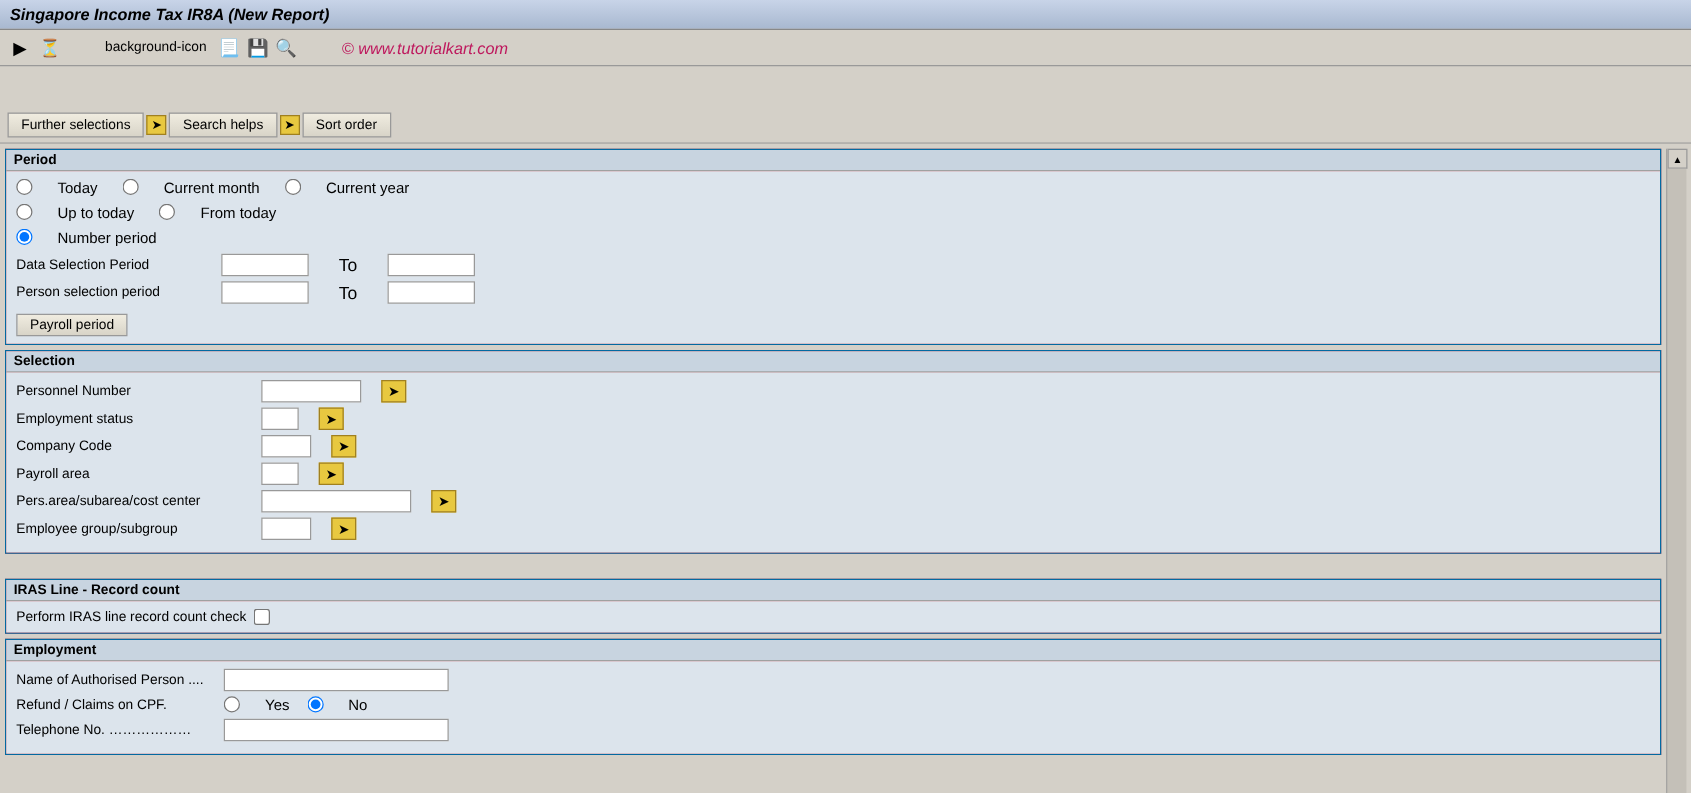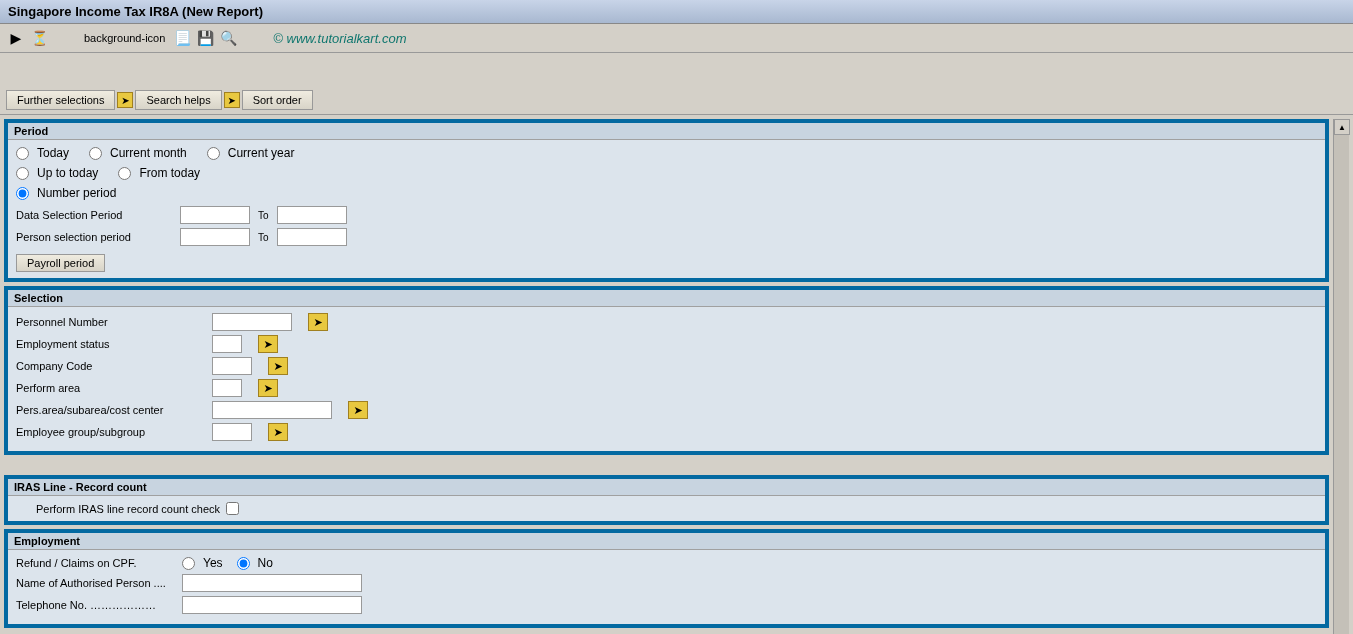--- a/index.html
+++ b/index.html
@@ -7,20 +7,21 @@
       font-family: Arial, sans-serif;
       font-size: 12px;
       background: #d4d0c8;
       color: #000;
       overflow: hidden;
     }
     .title-bar {
       background: linear-gradient(to bottom, #c8d4e8, #a8b8d0);
       padding: 4px 8px;
       font-weight: bold;
+      font-style: italic;
       font-size: 13px;
       border-bottom: 1px solid #888;
     }
     .toolbar {
       background: #d4d0c8;
       padding: 4px 6px;
       display: flex;
       align-items: center;
       gap: 4px;
       border-bottom: 1px solid #999;
@@ -28,21 +29,21 @@
     .toolbar-icon {
       width: 20px;
       height: 20px;
       display: inline-flex;
       align-items: center;
       justify-content: center;
       cursor: pointer;
       font-size: 14px;
     }
     .watermark {
-      color: #0f766e;
+      color: #be185d;
       font-size: 13px;
       font-style: italic;
       margin-left: 30px;
     }
     .nav-bar {
       background: #d4d0c8;
       padding: 4px 6px;
       display: flex;
       align-items: center;
       gap: 2px;
@@ -78,21 +79,21 @@
       display: flex;
       gap: 4px;
     }
     .form-area {
       flex: 1;
       display: flex;
       flex-direction: column;
       gap: 4px;
     }
     .section-box {
-      border: 4px solid #0369a1;
+      border: 1px solid #0369a1;
       background: #ef4444;
     }
     .section-header {
       background: #c8d4e0;
       padding: 2px 6px;
       font-weight: bold;
       font-size: 11px;
       border-bottom: 1px solid #a0a0a0;
     }
     .section-body {
@@ -100,22 +101,22 @@
       background: #dce4ec;
     }
     .radio-group {
       display: flex;
       gap: 20px;
       margin-bottom: 6px;
       align-items: center;
     }
     .radio-item {
       display: flex;
-      align-items: center;
-      gap: 8px;
+      align-items: flex-start;
+      gap: 20px;
       cursor: pointer;
     }
     .radio-item input[type="radio"] {
       margin: 0;
       cursor: pointer;
     }
     .field-row {
       display: flex;
       align-items: center;
       margin-bottom: 4px;
@@ -127,22 +128,22 @@
     }
     .field-input {
       border: 1px solid #999;
       background: #fff;
       height: 18px;
       font-size: 11px;
       padding: 1px 2px;
     }
     .field-input-sm { width: 70px; }
     .to-label {
-      font-size: 10px;
-      margin: 0 4px;
+      font-size: 14px;
+      margin: 0 20px;
     }
     .payroll-btn {
       background: linear-gradient(to bottom, #f0ece0, #d8d4c8);
       border: 1px solid #999;
       padding: 2px 10px;
       cursor: pointer;
       font-size: 11px;
       margin-top: 4px;
     }
     .selection-row {
@@ -196,21 +197,20 @@
       background: #c4c0b8;
     }
     .iras-section {
       margin-top: 4px;
     }
     .checkbox-row {
       display: flex;
       align-items: center;
       gap: 6px;
       font-size: 11px;
-      margin-left: 20px;
     }
     .checkbox-row input[type="checkbox"] {
       margin: 0;
     }
     .declaration-row {
       display: flex;
       align-items: center;
       margin-bottom: 4px;
       gap: 6px;
     }
@@ -336,21 +336,21 @@
           <div class="arrow-btn">➤</div>
         </div>
 
         <div class="selection-row">
           <span class="sel-label">Company Code</span>
           <input type="text" class="sel-input" style="width: 40px;" value="">
           <div class="arrow-btn">➤</div>
         </div>
 
         <div class="selection-row">
-          <span class="sel-label">Perform area</span>
+          <span class="sel-label">Payroll area</span>
           <input type="text" class="sel-input" style="width: 30px;" value="">
           <div class="arrow-btn">➤</div>
         </div>
 
         <div class="selection-row">
           <span class="sel-label">Pers.area/subarea/cost center</span>
           <input type="text" class="sel-input" style="width: 120px;" value="">
           <div class="arrow-btn">➤</div>
         </div>
 
@@ -373,34 +373,34 @@
           <input type="checkbox" style="">
         </div>
       </div>
     </div>
 
     <div class="section-box">
       <div class="section-header">Employment</div>
       <div class="section-body">
 
         <div class="declaration-row">
+          <span class="decl-label">Name of Authorised Person ....</span>
+          <input type="text" class="decl-input" value="" style="">
+        </div>
+
+        <div class="declaration-row">
           <span class="decl-label">Refund / Claims on CPF.</span>
           <label class="radio-item">
             <input type="radio" name="cpf" style="">
             <span>Yes</span>
           </label>
           <label class="radio-item" style="margin-left:8px;">
             <input type="radio" name="cpf" checked="" style="">
             <span>No</span>
           </label>
-        </div>
-
-        <div class="declaration-row">
-          <span class="decl-label">Name of Authorised Person ....</span>
-          <input type="text" class="decl-input" value="" style="">
         </div>
 
         <div class="declaration-row">
           <span class="decl-label">Telephone No. ………………</span>
           <input type="text" class="decl-input" value="" style="">
         </div>
 
       </div>
     </div>
 

